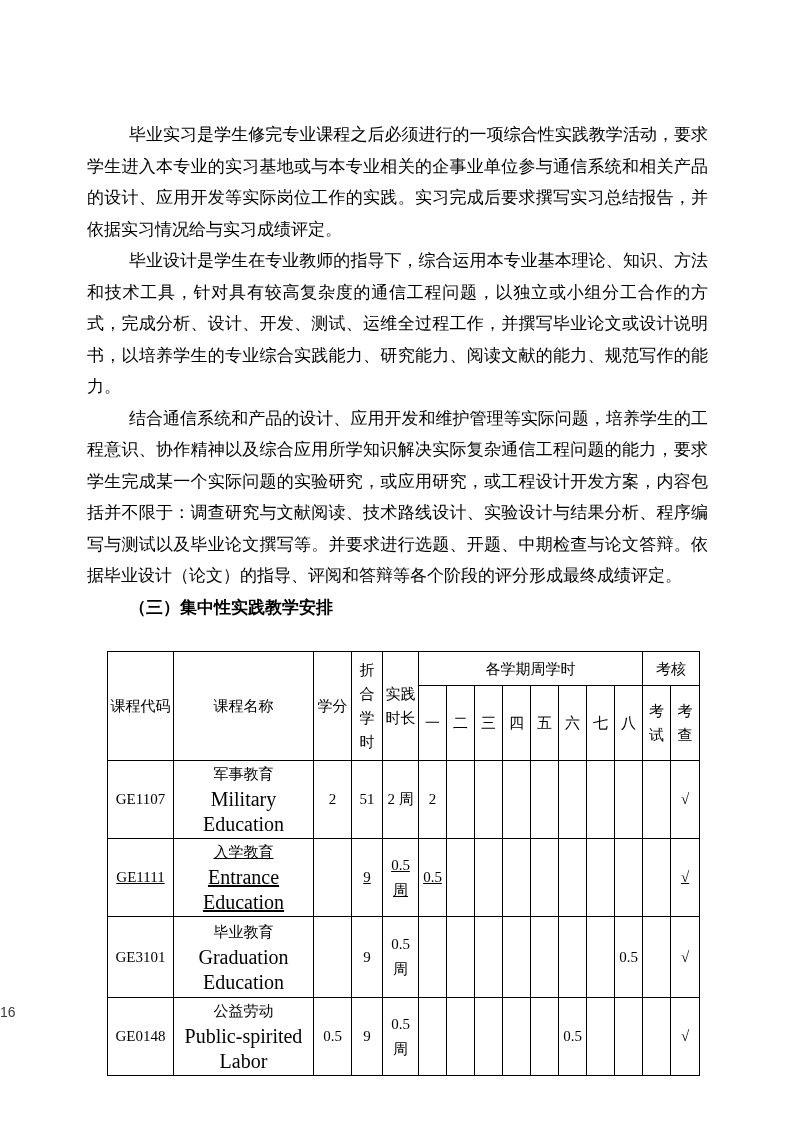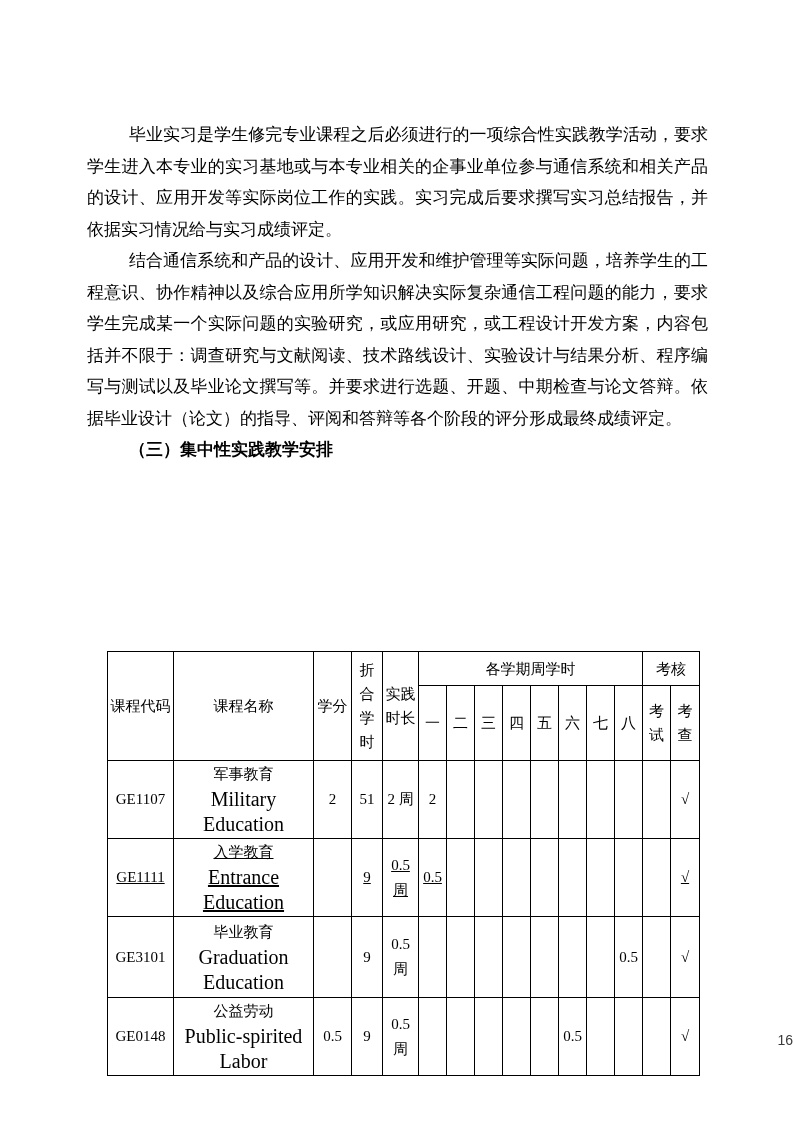--- a/index.html
+++ b/index.html
@@ -27,32 +27,33 @@
   }
   .schedule-table td { line-height:25px; }
   .hdr-row1 { height:34px; }
   .hdr-row2 { height:75px; }
   .row-h1 { height:54px; }
   .row-h2 { height:54px;text-decoration:underline; }
   .row-h3 { height:81px; }
   .row-h4 { height:52px; }
   .name-en { font-size:20px; }
   .pagenum {
-    position:absolute; top:1032px; left:0; width:100%;
-    text-align:right; font-family:"Liberation Sans","DejaVu Sans",sans-serif;
+    position:absolute; top:1004px; left:0; width:100%;
+    text-align:left; font-family:"Liberation Sans","DejaVu Sans",sans-serif;
     font-size:14px; color:#3a3a3a;
   }
 </style>
 </head>
 <body>
 
 <div class="page">
 
   <div class="text-flow">
     <p class="para">毕业实习是学生修完专业课程之后必须进行的一项综合性实践教学活动，要求学生进入本专业的实习基地或与本专业相关的企事业单位参与通信系统和相关产品的设计、应用开发等实际岗位工作的实践。实习完成后要求撰写实习总结报告，并依据实习情况给与实习成绩评定。</p>
+    <p class="para">毕业设计是学生在专业教师的指导下，综合运用本专业基本理论、知识、方法和技术工具，针对具有较高复杂度的通信工程问题，以独立或小组分工合作的方式，完成分析、设计、开发、测试、运维全过程工作，并撰写毕业论文或设计说明书，以培养学生的专业综合实践能力、研究能力、阅读文献的能力、规范写作的能力。</p>
     <p class="para">结合通信系统和产品的设计、应用开发和维护管理等实际问题，培养学生的工程意识、协作精神以及综合应用所学知识解决实际复杂通信工程问题的能力，要求学生完成某一个实际问题的实验研究，或应用研究，或工程设计开发方案，内容包括并不限于：调查研究与文献阅读、技术路线设计、实验设计与结果分析、程序编写与测试以及毕业论文撰写等。并要求进行选题、开题、中期检查与论文答辩。依据毕业设计（论文）的指导、评阅和答辩等各个阶段的评分形成最终成绩评定。</p>
     <p class="para bold">（三）集中性实践教学安排</p>
   </div>
 
   <table class="schedule-table">
     <colgroup>
       <col style="width:66px">
         <col style="width:140px">
         <col style="width:38px">
       <col style="width:31px">

